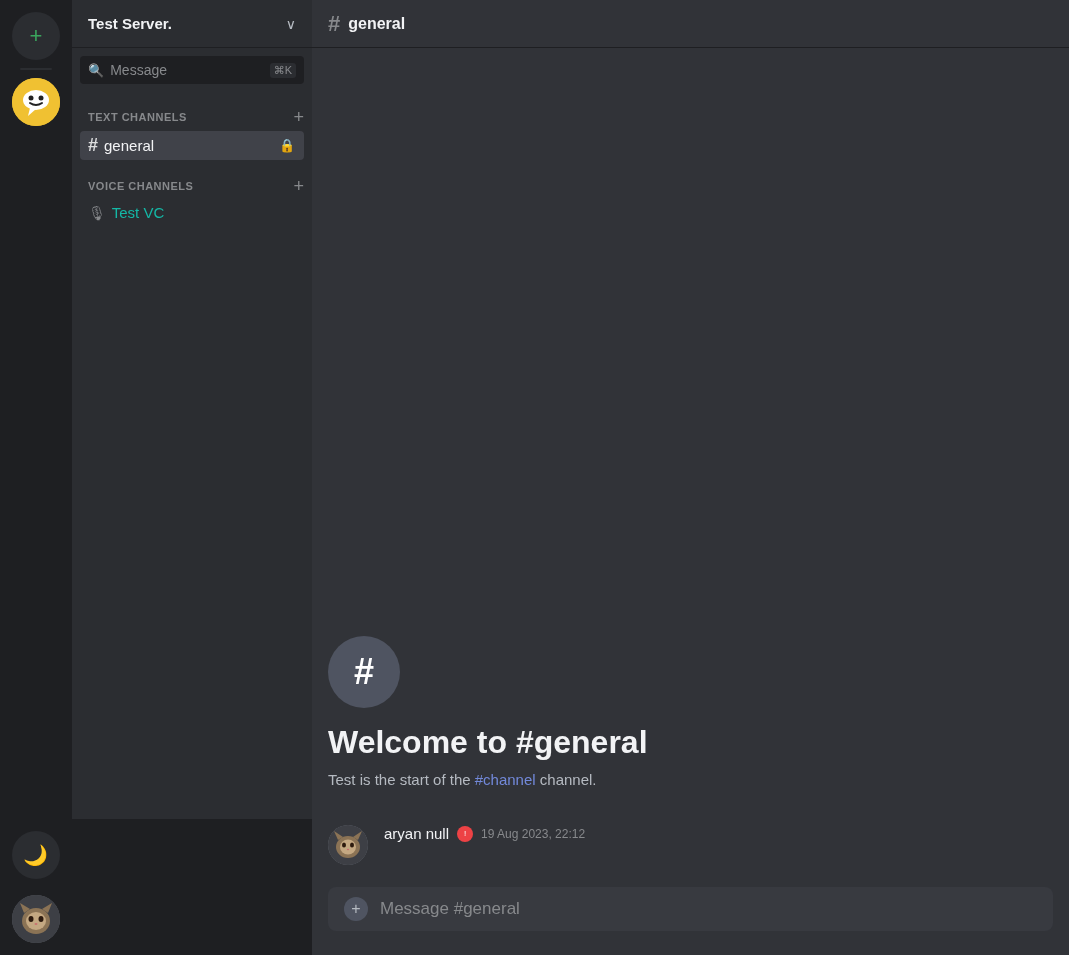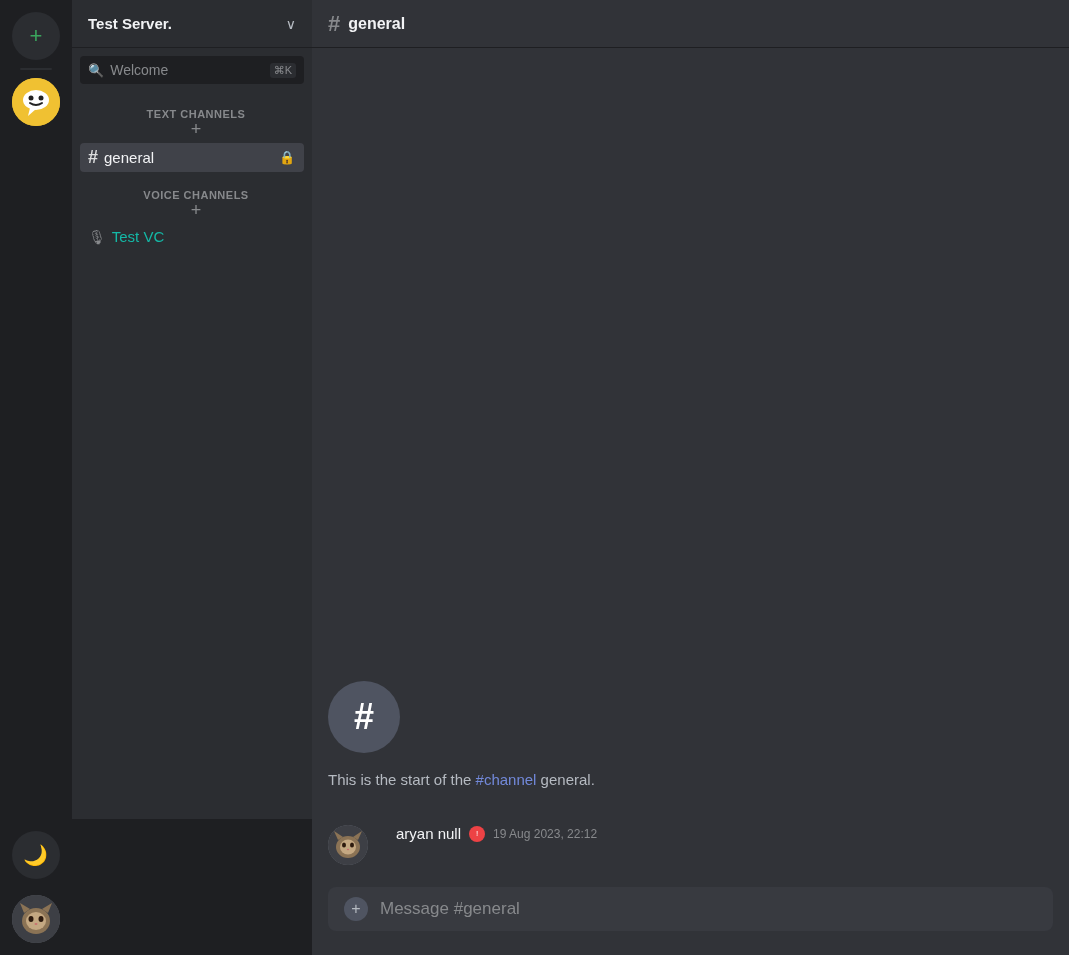--- a/index.html
+++ b/index.html
@@ -145,21 +145,20 @@
     .channel-section {
       margin-top: 16px;
     }
 
     .channel-section-header {
       display: flex;
       align-items: center;
       justify-content: space-between;
       padding: 0 8px 4px 16px;
       cursor: pointer;
-      flex-direction: column;
     }
 
     .channel-section-label {
       color: #87898c;
       font-size: 11px;
       font-weight: 700;
       letter-spacing: 0.5px;
       text-transform: uppercase;
     }
 
@@ -302,21 +301,21 @@
       text-decoration: none;
     }
 
     .messages-area {
       padding: 0 16px;
       margin-top: 16px;
     }
 
     .message {
       display: flex;
-      gap: 28px;
+      gap: 16px;
       padding: 2px 0;
       margin-bottom: 4px;
     }
 
     .message-avatar {
       width: 40px;
       height: 40px;
       border-radius: 50%;
       background: #5c6068;
       flex-shrink: 0;
@@ -454,21 +453,21 @@
 </div>
 
 <div class="channel-sidebar">
   <div class="server-header">
     <span class="server-header-name">Test Server.</span>
     <span class="chevron-icon">∨</span>
   </div>
 
   <div class="search-bar">
     <span style="color:#87898c; font-size:13px;">🔍</span>
-    <span class="search-bar-text">Welcome</span>
+    <span class="search-bar-text">Message</span>
     <span class="search-shortcut">⌘K</span>
   </div>
 
   <div class="channel-section">
     <div class="channel-section-header">
       <span class="channel-section-label">TEXT CHANNELS</span>
       <span class="add-channel-btn">+</span>
     </div>
 
     <div class="channel-item active">
@@ -495,22 +494,23 @@
   <div class="chat-header">
     <span class="chat-header-hash">#</span>
     <span class="chat-header-name">general</span>
   </div>
 
   <div class="chat-content">
     <div class="welcome-section">
       <div class="welcome-hash-icon">
         <span class="welcome-hash-symbol">#</span>
       </div>
+      <div class="welcome-title">Welcome to #general</div>
       <div class="welcome-description">
-        <span>This is the start of the </span><a href="#"><span>#channel</span></a><span> general.</span>
+        <span>Test is the start of the </span><a href="#"><span>#channel</span></a><span> channel.</span>
       </div>
     </div>
 
     <div class="messages-area">
       <div class="message">
         <div class="message-avatar">
           
           <svg width="40" height="40" viewBox="0 0 40 40">
             <rect width="40" height="40" fill="#3d3f45" rx="20"></rect>
             <ellipse cx="20" cy="22" rx="12" ry="11" fill="#8b7355"></ellipse>

